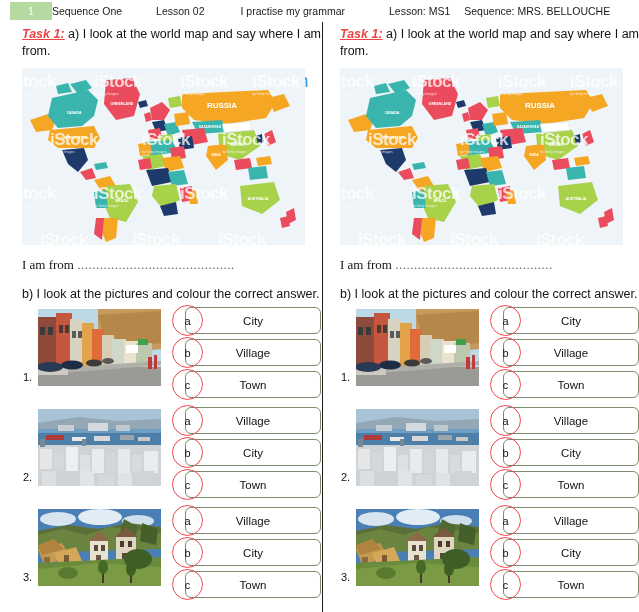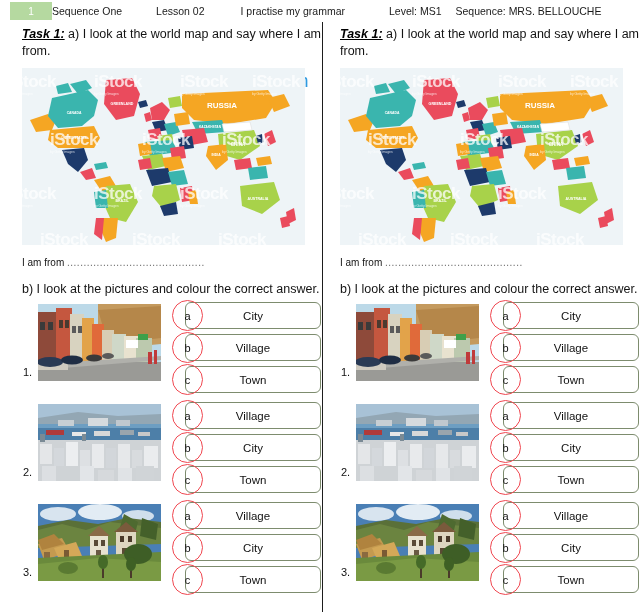--- a/index.html
+++ b/index.html
@@ -38,21 +38,21 @@
   
   .col{position:absolute;top:26px;width:300px;}
   .col-left{left:22px;}
   .col-right{left:340px;}
 
   .task-line{
     font-size:12.5px;color:#141414;line-height:17px;
     font-family:"Liberation Sans",sans-serif;
   }
   .task-label{
-    color:#000000;font-style:italic;text-decoration:underline;font-weight:600;
+    color:#ef4444;font-style:italic;text-decoration:underline;font-weight:600;
   }
   .watermark{
     position:absolute;left:116px;top:44px;
     font-size:19px;color:#2f9ae0;letter-spacing:-0.3px;
     font-family:"Liberation Sans",sans-serif;white-space:nowrap;
   }
 
   
   .map-wrap{
     position:relative;margin-top:8px;width:283px;height:177px;
@@ -60,21 +60,21 @@
   }
   .map-wrap svg{display:block;width:283px;height:177px;}
   .istock{
     position:absolute;font-family:"Liberation Sans",sans-serif;
     color:#ffffff;opacity:.75;font-weight:700;pointer-events:none;
     letter-spacing:-.5px;
   }
   .istock small{display:block;font-size:3.4px;font-weight:400;letter-spacing:0;}
 
   .fromline{
-    margin-top:12px;font-size:10px;color:#141414;
+    margin-top:12px;font-size:13px;color:#141414;font-family:Liberation Serif, serif;
   }
   .dots{color:#6b6b6b;letter-spacing:.5px;}
 
   .b-line{margin-top:13px;font-size:12.5px;color:#141414;line-height:17px;}
 
   
   .items{position:relative;margin-top:6px;}
   .item{position:relative;height:100px;}
   .item:last-child{height:78px;}
   .photo{
@@ -106,21 +106,21 @@
 </head>
 <body>
 
 <div class="page">
 
   <div class="header">
     <div class="seq-badge">1</div>
     <span class="hdr-txt h-seq">Sequence One</span>
     <span class="hdr-txt h-lesson">Lesson 02</span>
     <span class="hdr-txt h-grammar">I practise my grammar</span>
-    <span class="hdr-txt h-level">Level: MS1</span>
+    <span class="hdr-txt h-level">Lesson: MS1</span>
     <span class="hdr-txt h-teacher">Sequence: MRS. BELLOUCHE</span>
   </div>
 
   <div class="vdivider"></div>
 
   <div class="col col-left">
 
     <div class="task-line">
       <span class="task-label">Task 1:</span>
       <span>a) I look at the world map and say where I am from.</span>

